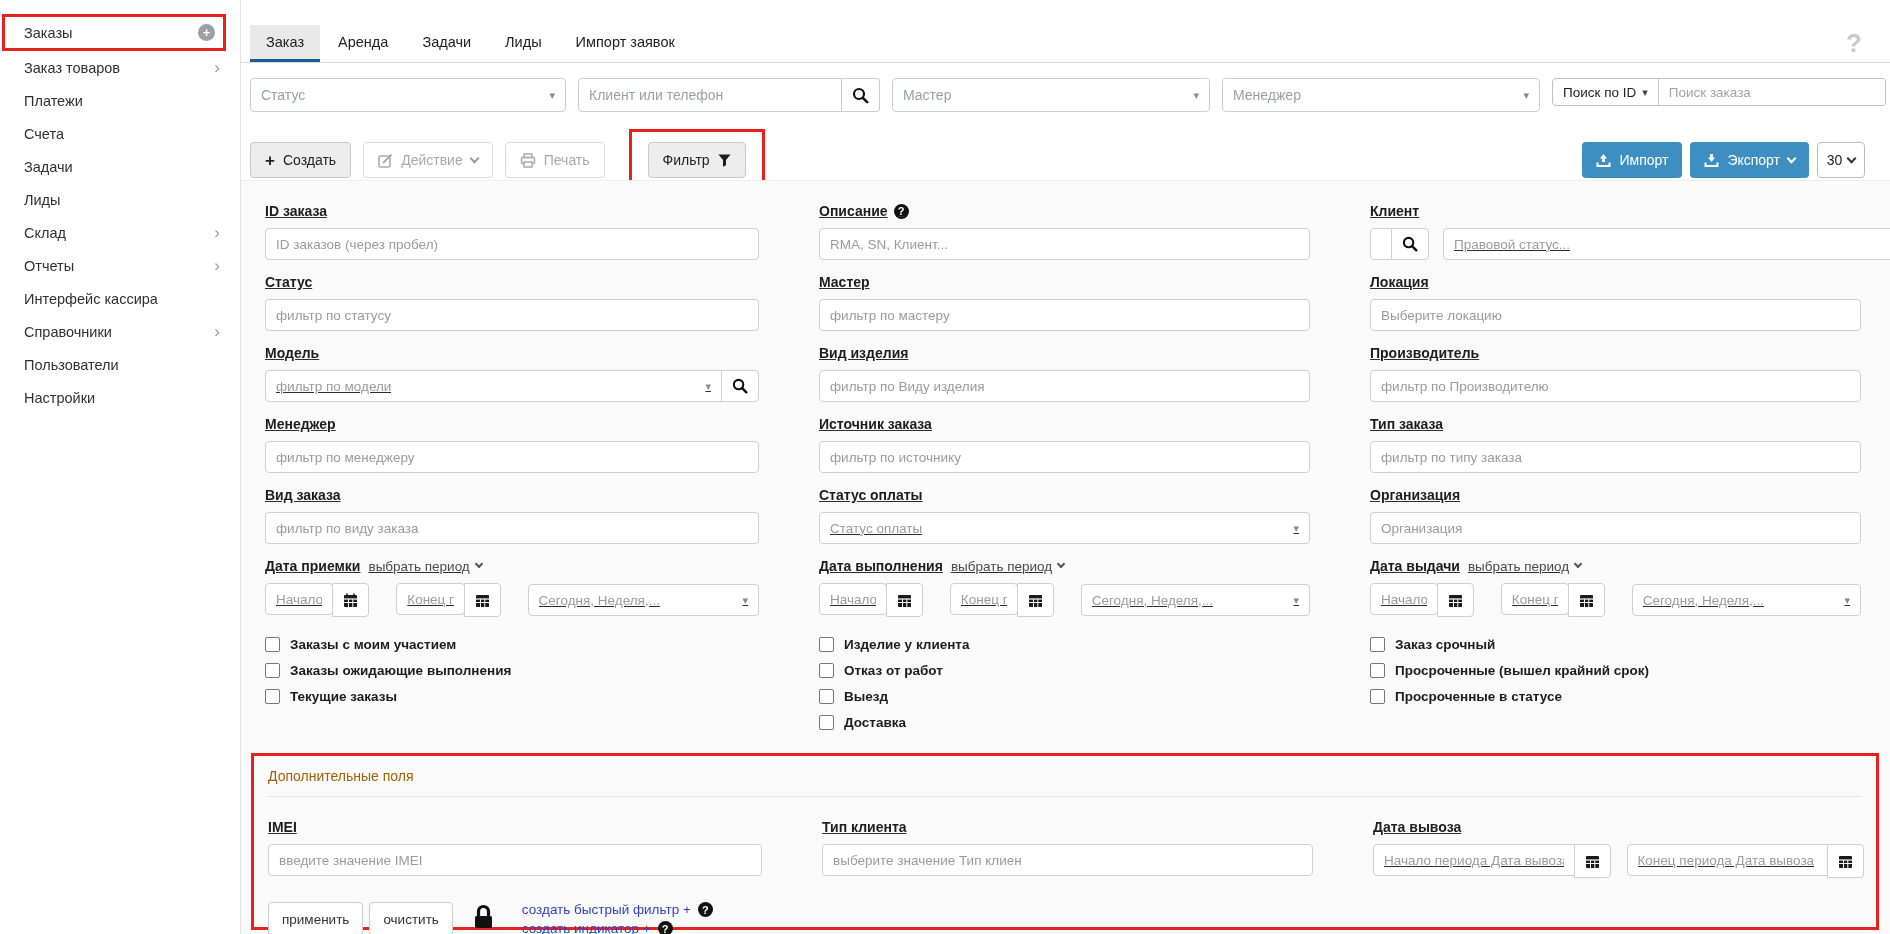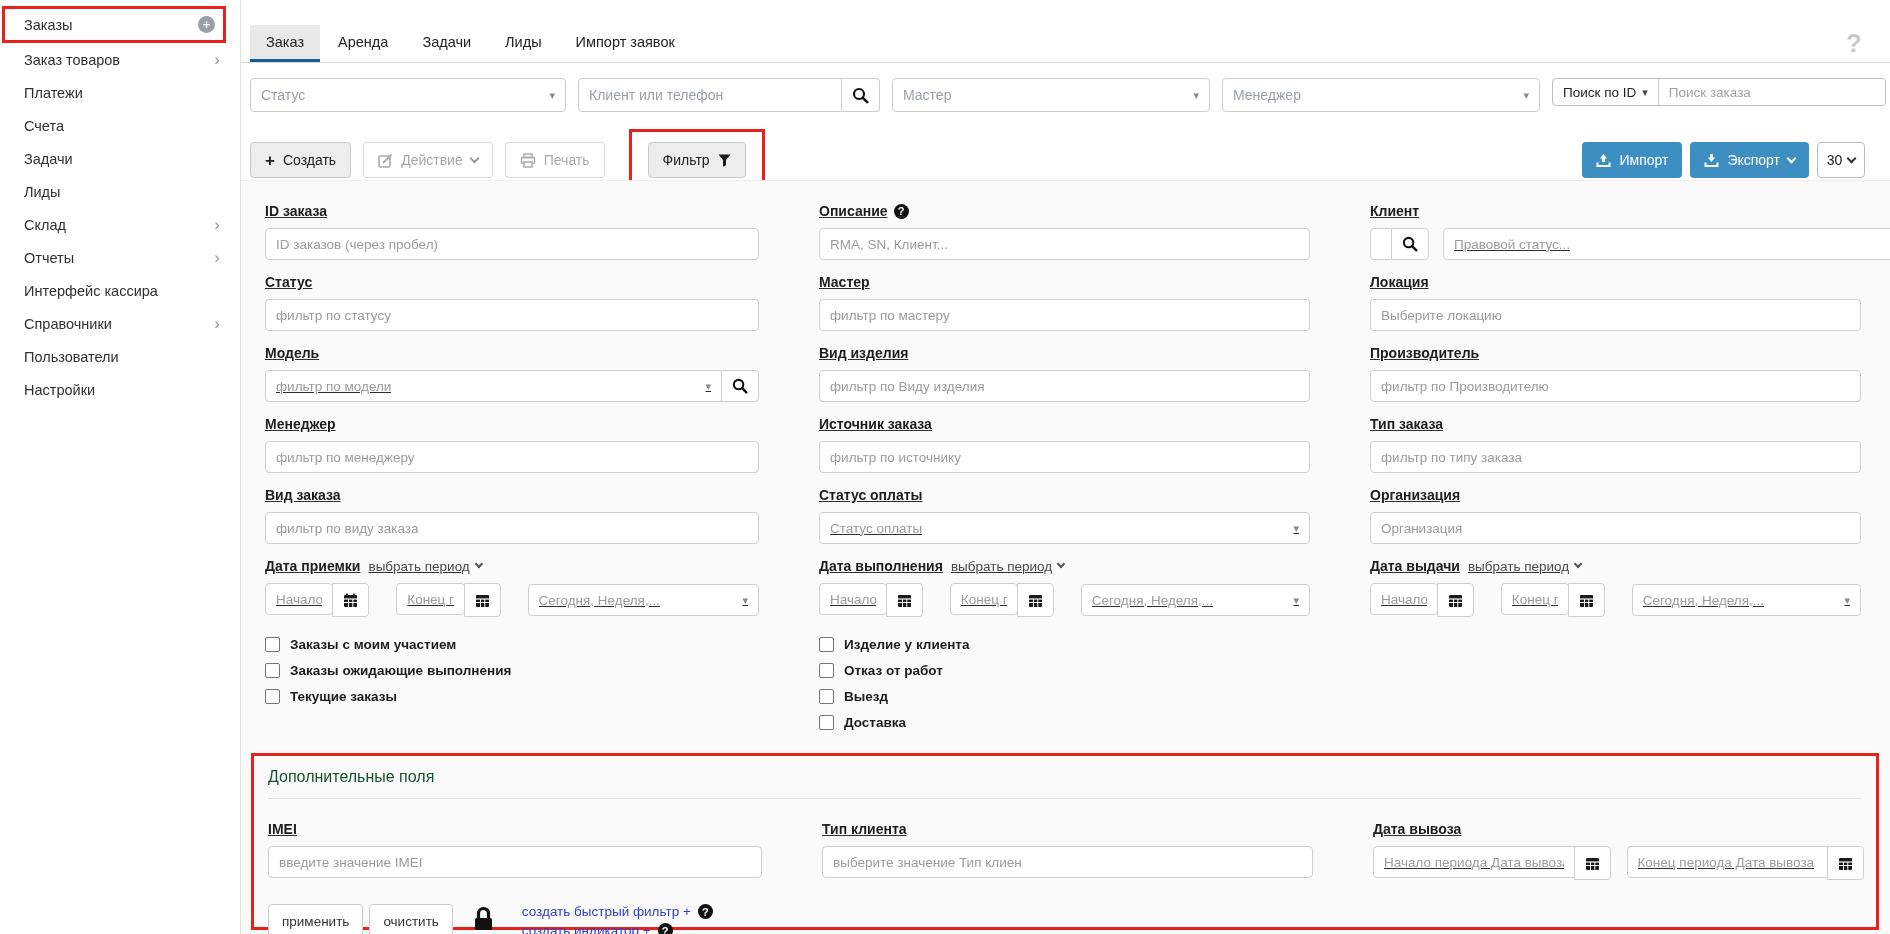--- a/index.html
+++ b/index.html
@@ -3,21 +3,21 @@
 <meta charset="utf-8">
 <style>
   * { box-sizing: border-box; margin: 0; padding: 0; }
   html,body { width:1890px; height:934px; }
   body {
     font-family:"Liberation Sans", sans-serif;
     background:#ffffff; color:#2e2e2e; position:relative; overflow:hidden;
   }
 
   
-  .sidebar { position:absolute; left:0; top:0; width:241px; height:100%; background:#fff; border-right:1px solid #e3e3e3; padding-top:6px; }
+  .sidebar { position:absolute; left:0; top:0; width:241px; height:100%; background:#fff; border-right:1px solid #e3e3e3; padding-top:14px; }
   .side-item { display:flex; align-items:center; justify-content:space-between; height:33px; padding:0 20px 0 24px; font-size:14.5px; color:#303030; cursor:pointer; }
   .side-item .chev-right { color:#9b9b9b; font-size:17px; line-height:1; }
   .side-active-box { border:3px solid #e8211d; margin:0 14px 0 2px; height:37px; display:flex; align-items:center; justify-content:space-between; padding:0 8px 0 19px; }
   .side-active-box .label { font-size:14.5px; color:#303030; }
   .plus-circle { width:17px; height:17px; border-radius:50%; background:#9aa0a5; color:#fff; font-size:13px; font-weight:bold; display:flex; align-items:center; justify-content:center; line-height:1; }
 
   
   .main { position:absolute; left:241px; top:0; right:0; height:100%; }
 
   .tabs-row { display:flex; align-items:flex-end; padding:25px 0 0 9px; border-bottom:1px solid #d9d9d9; position:relative; }
@@ -81,21 +81,21 @@
   .cal-btn { width:37px; height:34px; border:1px solid #cfcfcf; border-radius:0 4px 4px 0; margin-left:-1px; background:#fff; display:flex; align-items:center; justify-content:center; cursor:pointer; flex:none; }
   .preset { width:137px; height:34px; }
 
   .cb-block { margin-top:6px; }
   .cb { display:flex; align-items:center; gap:10px; margin-bottom:11px; cursor:pointer; }
   .cb .box { width:15px; height:15px; border:1.5px solid #767676; border-radius:2px; background:#fff; flex:none; }
   .cb .cb-lbl { font-weight:bold; font-size:13.5px; color:#1c1c1c; }
 
   
   .addbox { position:absolute; left:10px; right:11px; top:572px; bottom:4px; border:3px solid #e8211d; padding:12px 0 0 14px; }
-  .add-title { font-size:16px; color:#14532d; }
+  .add-title { font-size:14px; color:#a16207; }
   .add-hr { border:none; border-top:1px solid #e3e3e3; margin:12px 14px 0 0; }
   .addbox .grid { margin-top:22px; grid-template-columns:494px 491px 491px; }
   .add-dates { display:flex; gap:16px; }
   .add-dates .dgroup { flex:1; }
   .add-dates .dgroup input { flex:1; width:auto; min-width:0; }
   .bottom-row { display:flex; align-items:center; margin-top:10px; }
   .btn-sm { height:34px; border:1px solid #ccc; border-radius:4px; background:#fff; color:#333; font-size:13.5px; padding:0 13px; cursor:pointer; font-family:"Liberation Sans",sans-serif; }
   .btn-sm + .btn-sm { margin-left:6px; }
   .lock-wrap { margin:0 28px 0 20px; }
   .links { display:flex; flex-direction:column; gap:4px; }
@@ -485,20 +485,34 @@
           </label>
         <label class="cb">
             <span class="box"></span>
             <span class="cb-lbl">Выезд</span>
           </label>
         <label class="cb">
             <span class="box"></span>
             <span class="cb-lbl">Доставка</span>
           </label>
       </div>
+      <div class="cb-block">
+        <label class="cb">
+            <span class="box"></span>
+            <span class="cb-lbl">Заказ срочный</span>
+          </label>
+        <label class="cb">
+            <span class="box"></span>
+            <span class="cb-lbl">Просроченные (вышел крайний срок)</span>
+          </label>
+        <label class="cb">
+            <span class="box"></span>
+            <span class="cb-lbl">Просроченные в статусе</span>
+          </label>
+      </div>
     </div>
 
     <div class="addbox">
       <div class="add-title">Дополнительные поля</div>
       <hr class="add-hr">
       <div class="grid">
         <div class="f">
           <span class="lbl">IMEI</span>
           <input type="text" placeholder="введите значение IMEI" style="">
         </div>

